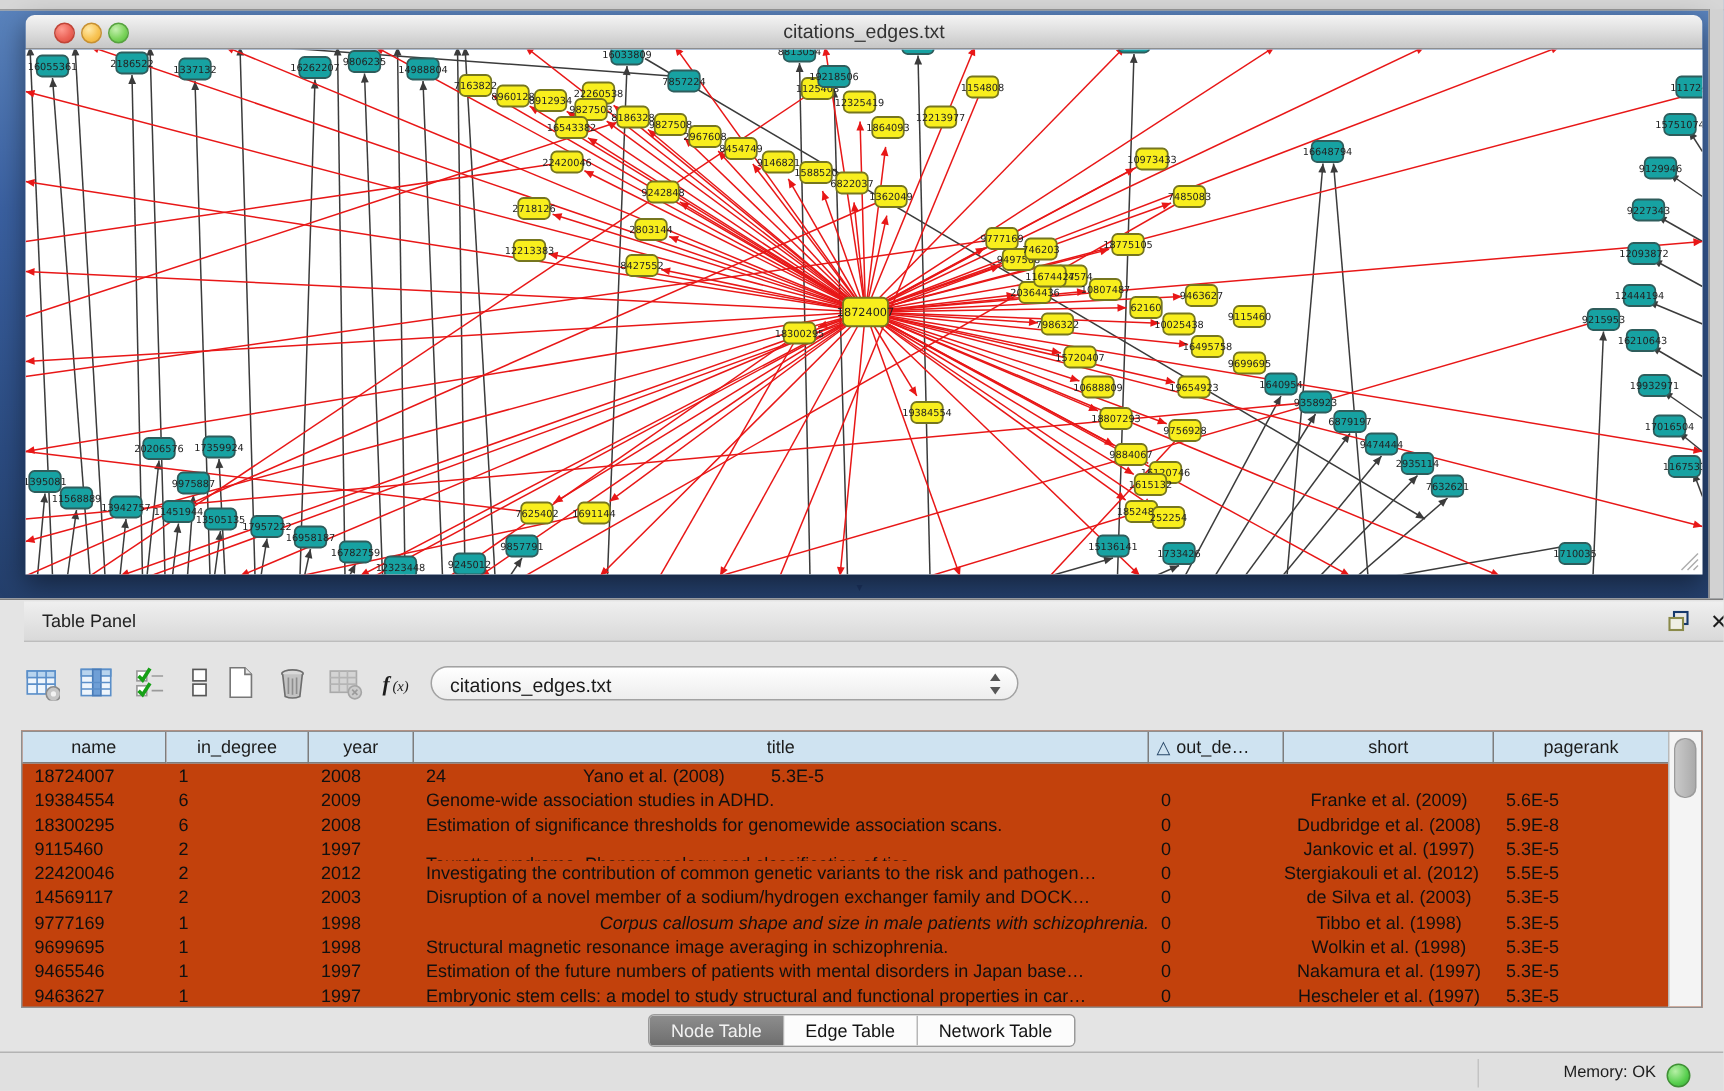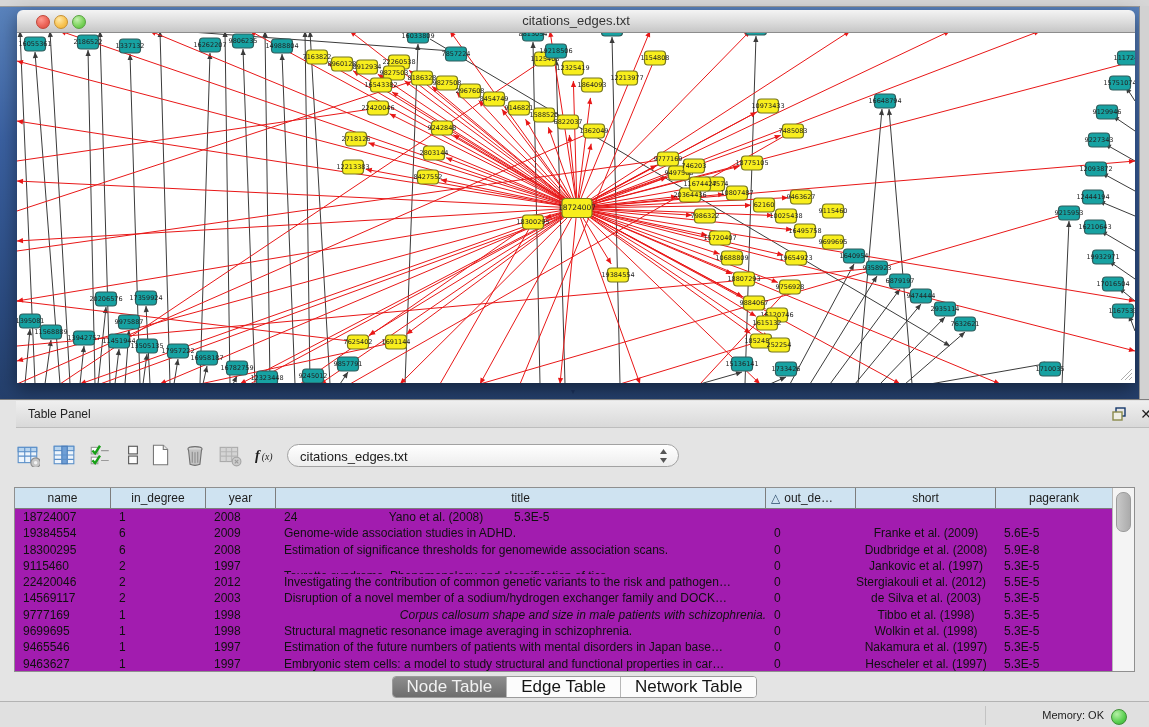--- a/index.html
+++ b/index.html
@@ -60,21 +60,21 @@
   .dropdown{
     position:absolute;left:287px;top:17px;width:392px;height:23px;
     background:linear-gradient(180deg,#ffffff,#ededed);
     border:1px solid #a2a2a2;border-radius:12px;
     font-size:13px;color:#1a1a1a;line-height:23px;padding-left:12px;box-sizing:border-box;
   }
   .dropdown .arrows{position:absolute;right:10px;top:3px;width:9px;height:16px;}
   
   .data-table{
     position:absolute;left:14px;top:87px;width:1121px;height:185px;
-    background:#a21caf;border:1px solid #8f8f8f;box-sizing:border-box;
+    background:#c2410c;border:1px solid #8f8f8f;box-sizing:border-box;
   }
   .thead{position:absolute;left:0;top:0;height:21px;display:flex;width:1098px;}
   .th{
     background:#cfe3f1;border-right:1px solid #7d7d7d;border-bottom:1px solid #7d7d7d;
     font-size:12px;color:#1c1c1c;text-align:center;line-height:21px;box-sizing:border-box;
     overflow:hidden;white-space:nowrap;
   }
   .th.sorted{text-align:left;padding-left:5px;}
   .tbody{position:absolute;left:0;top:21px;width:1098px;}
   .tr{display:flex;height:16.3px;font-size:12px;color:#101010;}
@@ -84,21 +84,21 @@
     background:#f4f4f4;border-left:1px solid #b9b9b9;
   }
   .scroll-thumb{
     position:absolute;left:3px;top:4px;width:13px;height:38px;border-radius:7px;
     background:linear-gradient(90deg,#c9c9c9,#ababab);border:1px solid #9b9b9b;
   }
   
   .tab-row{position:absolute;left:0;top:276px;width:100%;height:22px;display:flex;justify-content:center;}
   .seg{display:flex;height:20px;border:1px solid #9b9b9b;border-radius:4px;overflow:hidden;background:#fcfcfc;}
   .seg-btn{
-    font-size:17px;line-height:20px;padding:0 14px;color:#141414;background:#fcfcfc;
+    font-size:12px;line-height:20px;padding:0 14px;color:#141414;background:#fcfcfc;
     border-right:1px solid #b7b7b7;
   }
   .seg-btn:last-child{border-right:none;}
   .seg-btn.selected{
     background:linear-gradient(180deg,#8d8d8d,#6e6e6e);color:#f2f2f2;
   }
   
   .status-bar{
     position:absolute;left:0;top:301px;width:100%;height:27px;
     background:#e0e0e0;border-top:1px solid #b3b3b3;

